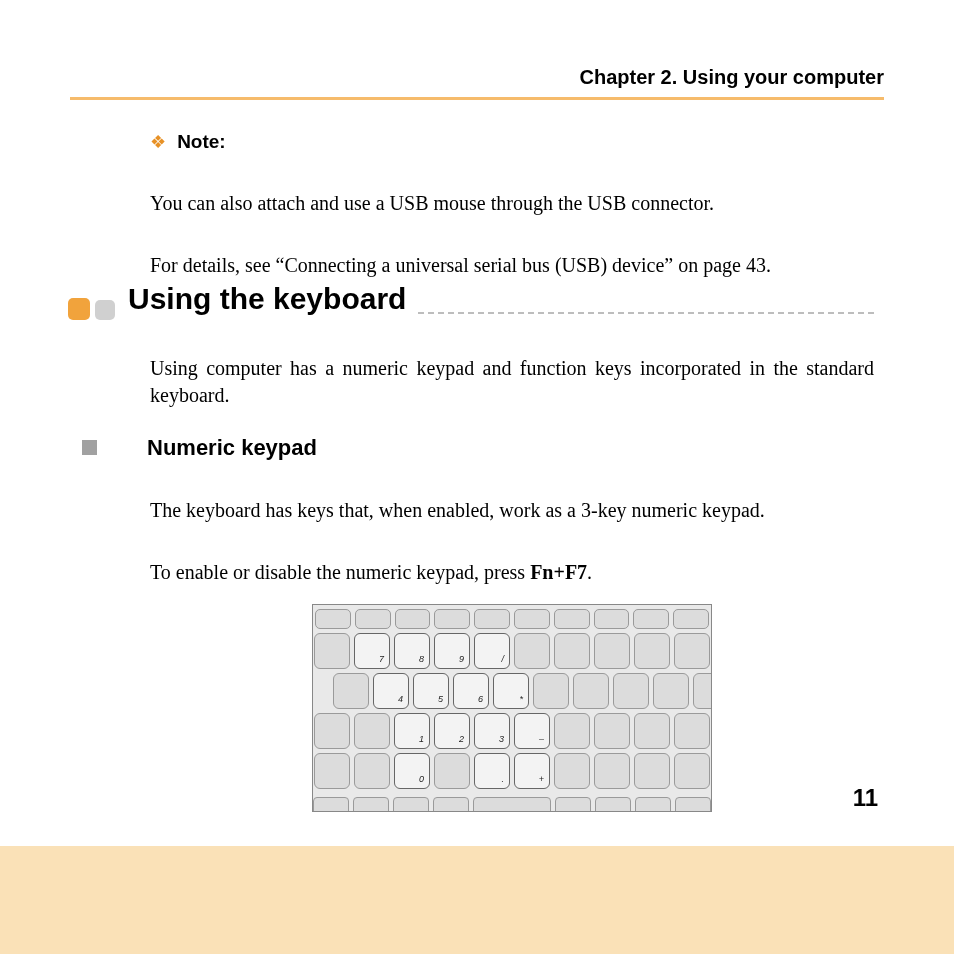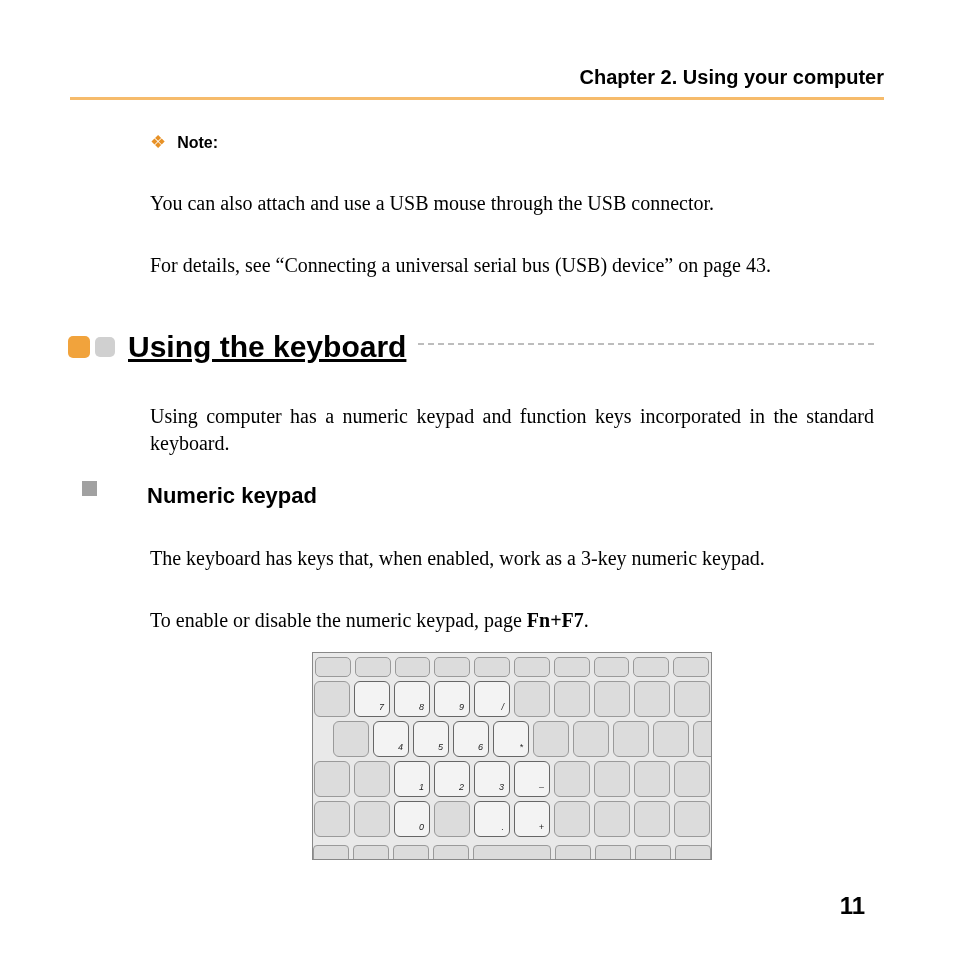--- a/index.html
+++ b/index.html
@@ -6,21 +6,21 @@
   body {
     width: 954px;
     height: 954px;
     background: #fae1b7;
     font-family: Georgia, "Times New Roman", serif;
     color: #000;
   }
   .page {
     background: #fff;
     width: 954px;
-    height: 954px;
+    height: 846px;
     padding: 40px 70px 30px 70px;
     position: relative;
   }
   .chapter-bar {
     height: 60px;
     display: flex;
     align-items: flex-end;
     justify-content: flex-end;
     font-family: Arial, Helvetica, sans-serif;
     font-weight: bold;
@@ -37,50 +37,48 @@
   }
   .note-row { margin-bottom: 4px; }
   .note-icon {
     color: #e79126;
     font-size: 18px;
     margin-right: 6px;
   }
   .note-label {
     font-family: Arial, Helvetica, sans-serif;
     font-weight: bold;
-    font-size: 16px;
+    font-size: 19px;
   }
   .para { text-align: justify; margin-top: 35px; }
   .heading-row {
     display: flex;
-    align-items: center;
-    margin-top: 48px;
+    align-items: flex-end;
     margin-left: -82px;
     margin-bottom: 22px;
-    text-decoration: underline;
   }
   .sq { width: 22px; height: 22px; border-radius: 5px; margin-right: 5px; }
   .sq.orange { background: #f1a33c; }
   .sq.grey   { background: #d0d0d0; width: 20px; height: 20px; }
   .h1 {
     font-family: Arial, Helvetica, sans-serif;
     font-weight: bold;
     font-size: 30px;
     margin: 0 12px 0 8px;
     white-space: nowrap;
   }
   .dash-fill {
     flex: 1;
     border-bottom: 2px dashed #bdbdbd;
     height: 0;
     margin-bottom: 6px;
   }
   .sub-row {
     display: flex;
-    align-items: flex-start;
+    align-items: center;
     margin-top: 24px;
     margin-left: -82px;
     margin-bottom: 14px;
   }
   .bullet-sq {
     width: 15px; height: 15px;
     background: #a1a1a1;
     margin-right: 50px;
     margin-left: 14px;
   }
@@ -124,21 +122,21 @@
     font-style: italic;
     color: #222;
   }
   .key.space { width: 78px; }
   .key.cut-left { margin-left: -26px; }
   .key.cut-right { margin-right: -26px; }
   .key.half-top { height: 18px; border-radius: 4px 4px 0 0; }
   .footer {
     position: absolute;
     bottom: 34px;
-    right: 89px;
+    right: 76px;
     font-family: Arial, Helvetica, sans-serif;
     font-weight: bold;
     font-size: 24px;
   }
   .toprow { display:flex; justify-content:center; margin-bottom:4px;}
   .fnk { width:38px; height:20px; background:#dcdcdc; border:1px solid #9a9a9a; border-radius:5px; margin:0 2px;}
 </style>
 </head>
 <body>
 
@@ -166,21 +164,21 @@
 
     <div class="para">Using computer has a numeric keypad and function keys incorporated in the standard keyboard.</div>
 
     <div class="sub-row">
       <span class="bullet-sq"></span>
       <span class="h2">Numeric keypad</span>
     </div>
 
     <div class="para">The keyboard has keys that, when enabled, work as a 3-key numeric keypad.</div>
     <div class="para">
-      <span>To enable or disable the numeric keypad, page </span><b>Fn+F7</b><span>.</span>
+      <span>To enable or disable the numeric keypad, press </span><b>Fn+F7</b><span>.</span>
     </div>
 
     <div class="kbd-wrap">
       <div class="kbd">
         <div class="toprow">
           <span class="fnk cut-left"></span>
           <span class="fnk"></span>
           <span class="fnk"></span>
           <span class="fnk"></span>
           <span class="fnk"></span>

